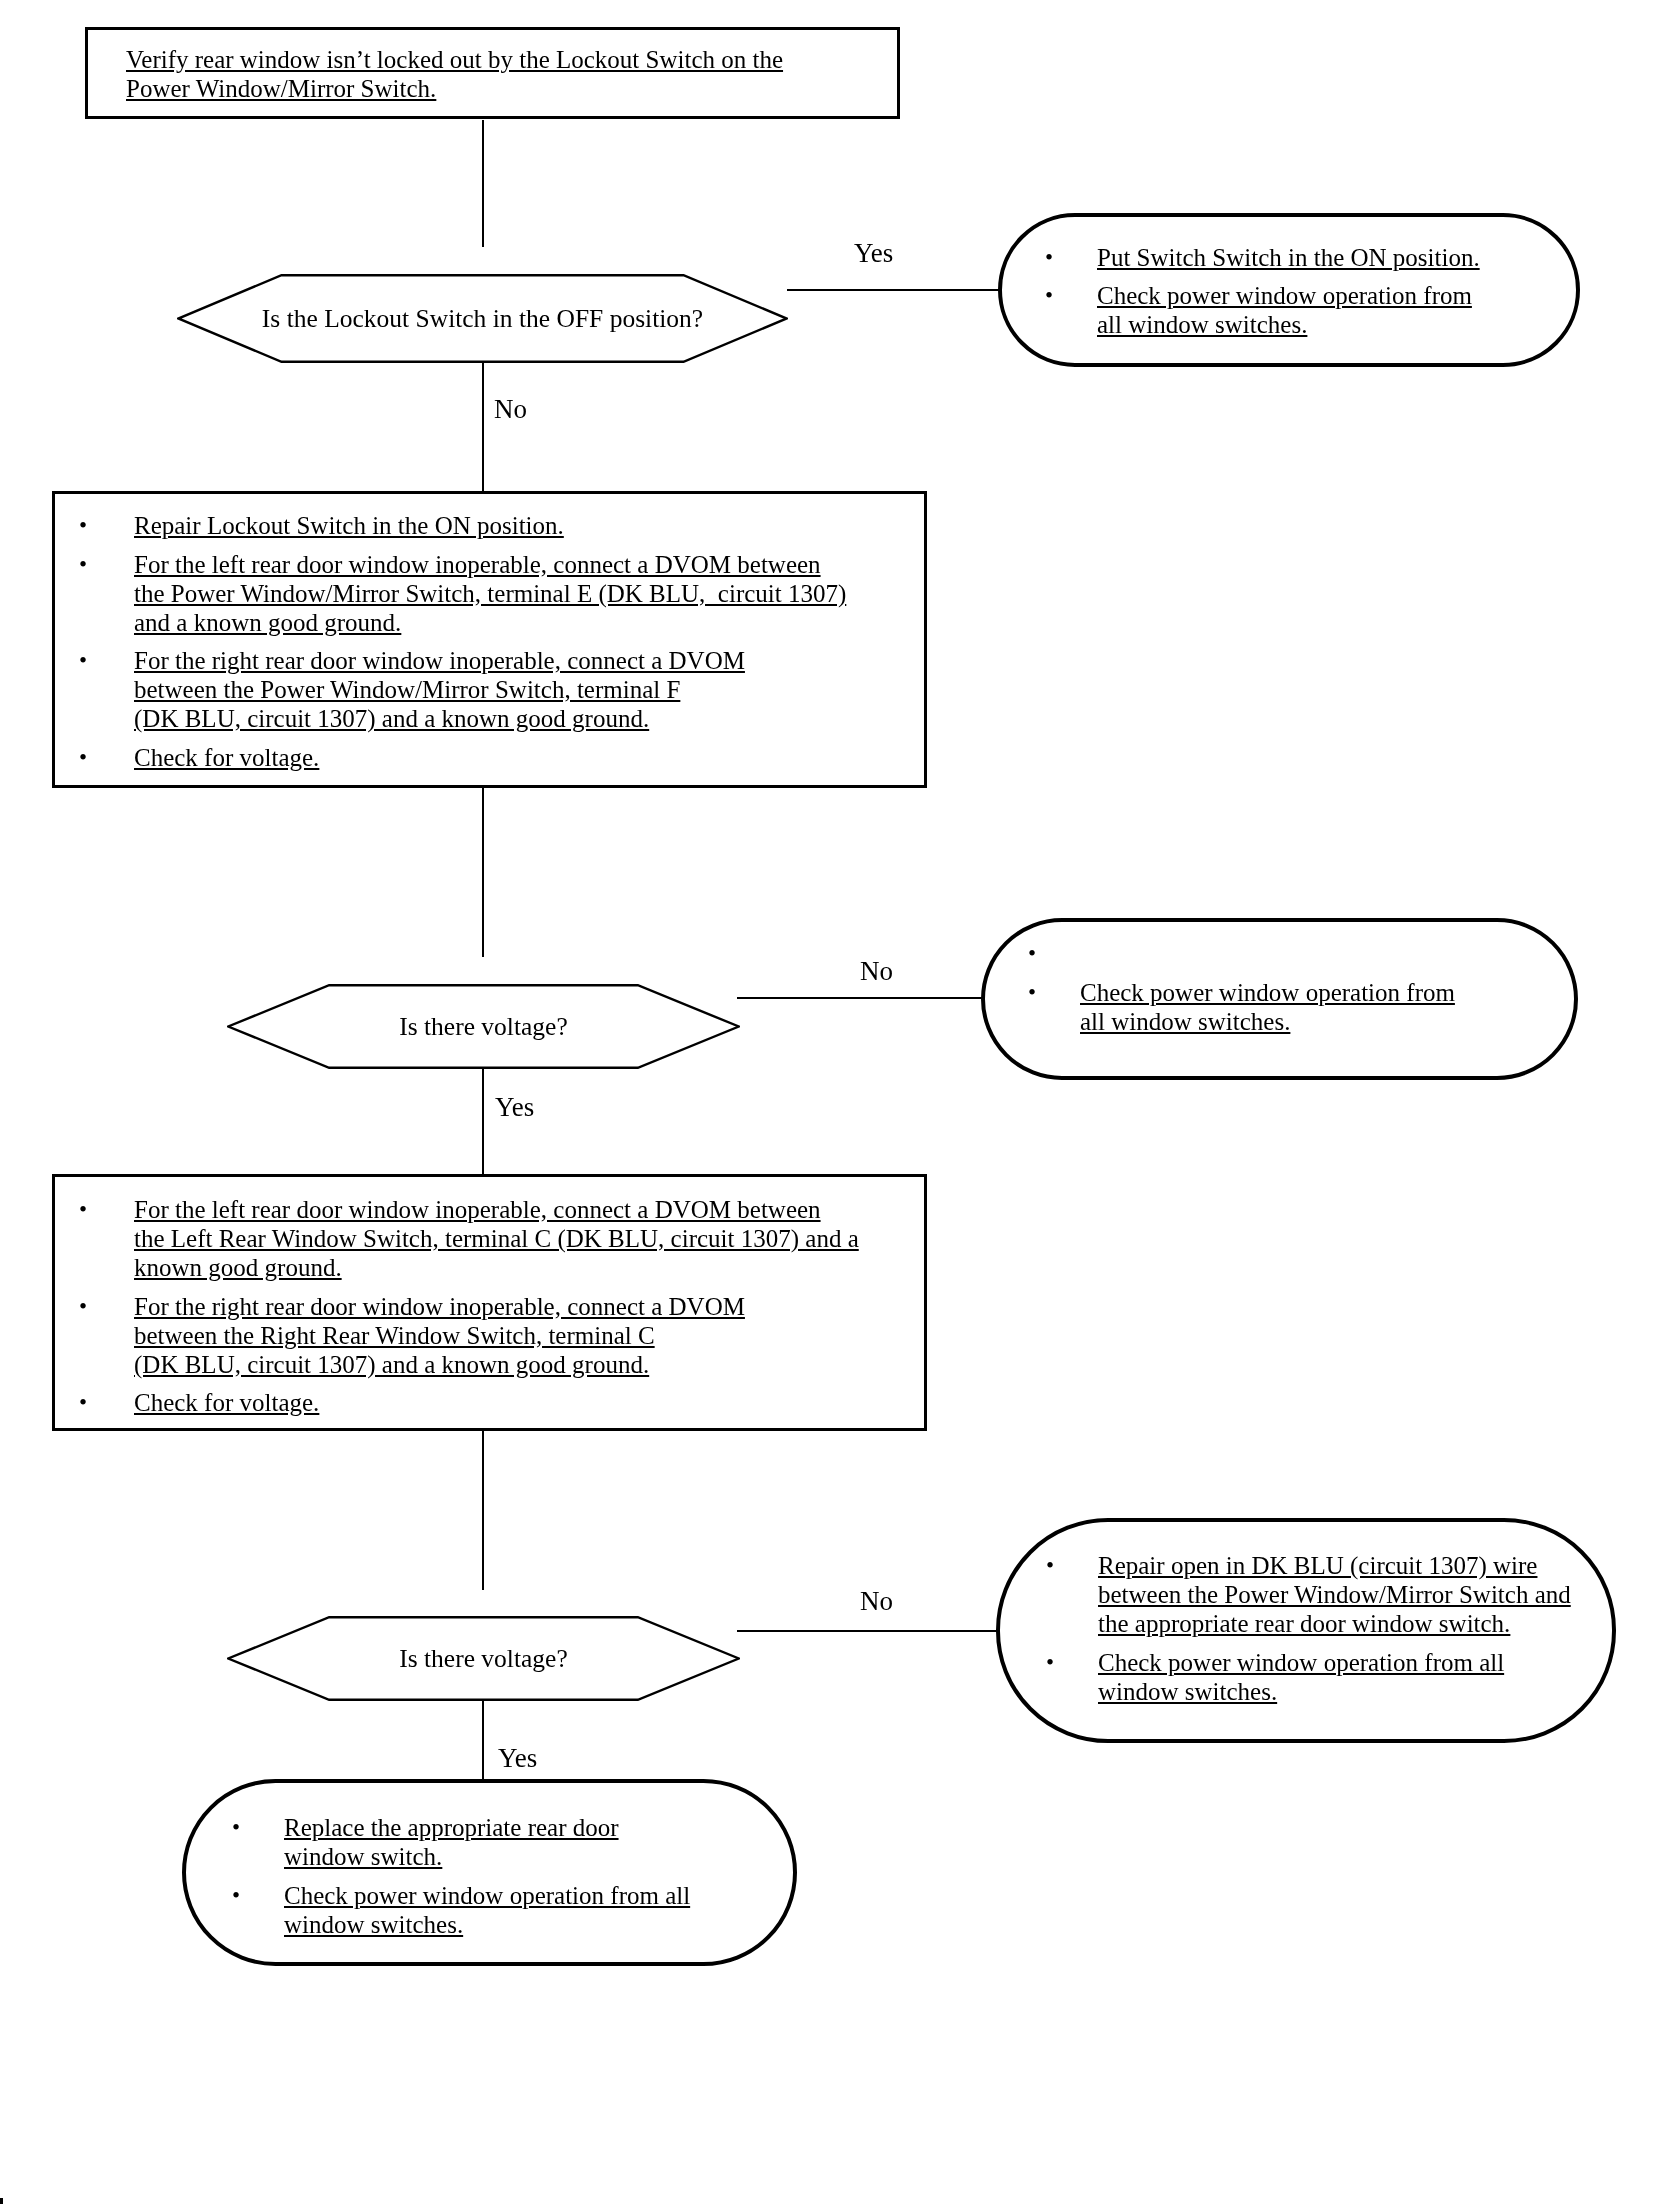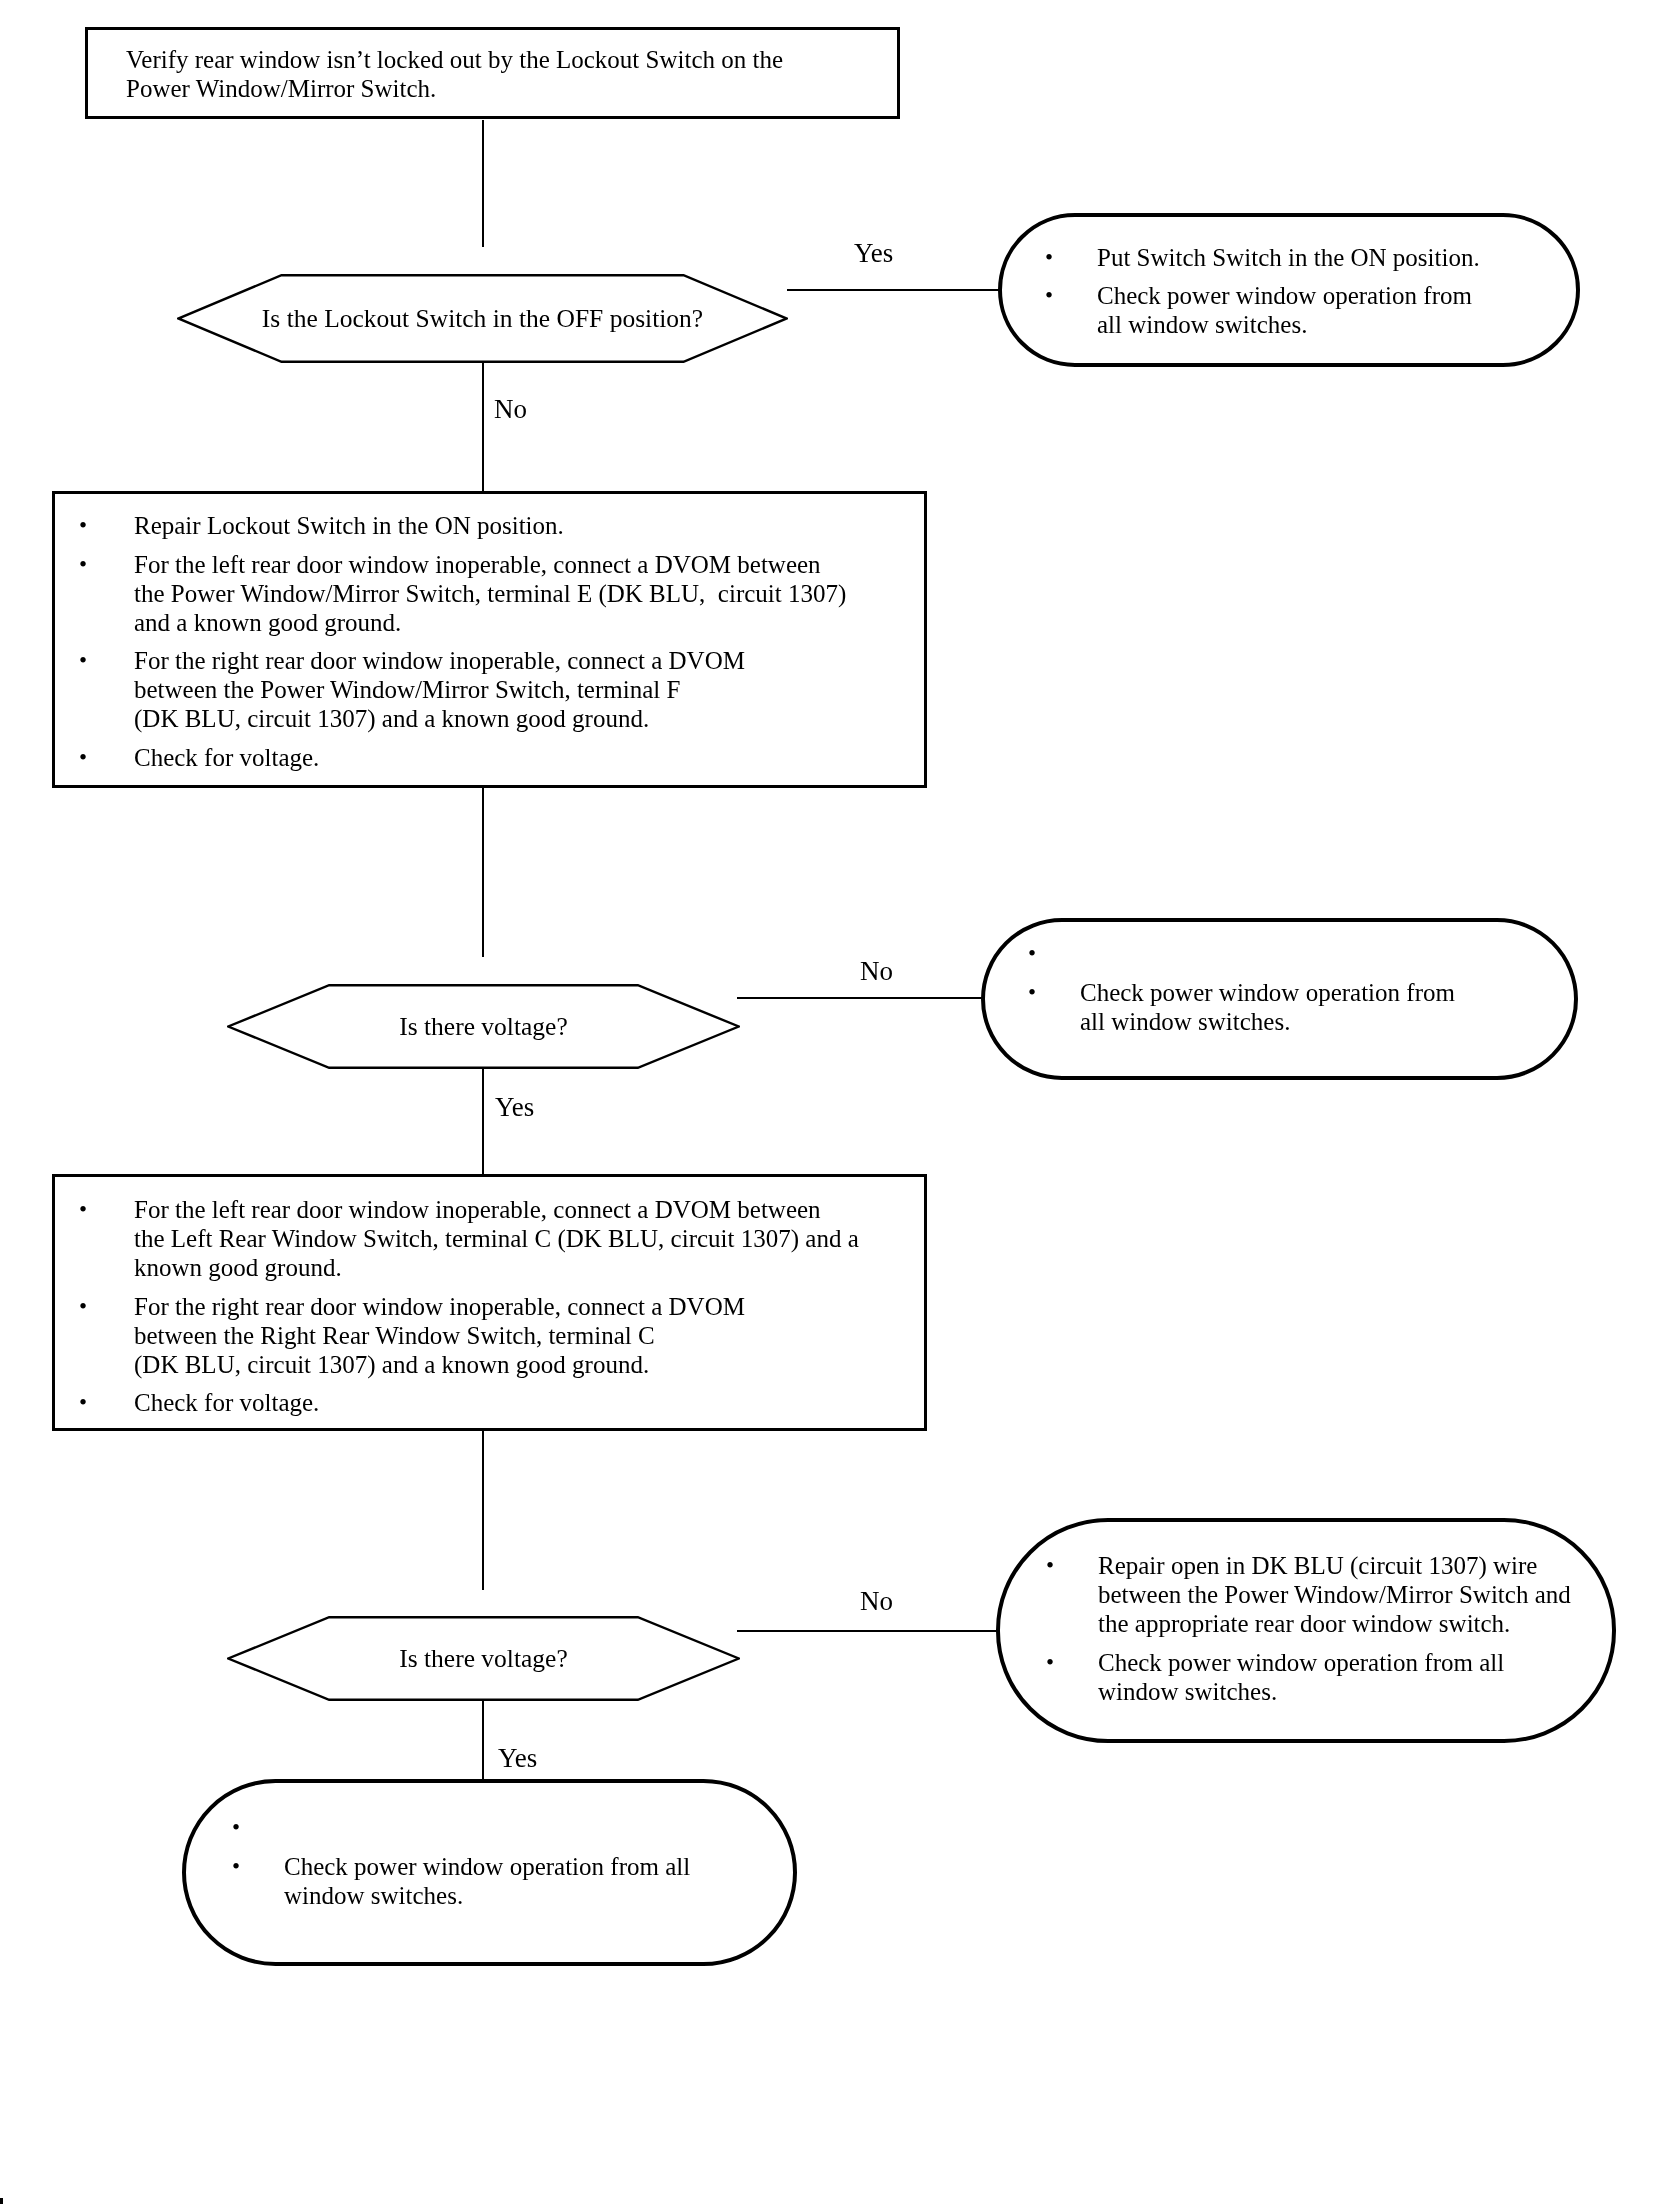--- a/index.html
+++ b/index.html
@@ -35,20 +35,21 @@
   .connector { position: absolute; background: #000; }
   .edge-label { position: absolute; font-size: 27px; text-align: right; }
   .bullets { display: flex; flex-direction: column; gap: 9.7px; }
   .bullet { display: flex; align-items: flex-start; }
   .bullet .marker { flex: none; width: 55px; font-size: 23px; line-height: 29px; }
   .stadium .bullet .marker { width: 52px; }
   .bullet .text, .box-text {
     font-size: 25px;
     line-height: 29px;
     white-space: pre-wrap;
+    text-decoration: underline;
   }
   .scan-artifact { position: absolute; background: #000; }
 </style>
 </head>
 <body>
 
 <div id="canvas">
 
   <div class="connector" style="left:482px; top:120px; width:2.4px; height:127px;"></div>
   <div class="connector" style="left:787px; top:289px; width:214px; height:2.4px;"></div>
@@ -179,20 +180,22 @@
         <span class="text">Check power window operation from all
 window switches.</span>
       </div>
     </div>
   </div>
 
   <div class="stadium" style="left:182px; top:1779px; width:615px; height:187px; border-radius:94px; padding:30px 18px 0 46px;">
     <div class="bullets">
       <div class="bullet">
         <span class="marker">•</span>
+        <span class="text">Replace the appropriate rear door
+window switch.</span>
       </div>
       <div class="bullet">
         <span class="marker">•</span>
         <span class="text">Check power window operation from all
 window switches.</span>
       </div>
     </div>
   </div>
 
   <div class="scan-artifact" style="left:0px; top:2198px; width:3px; height:6px;"></div>

